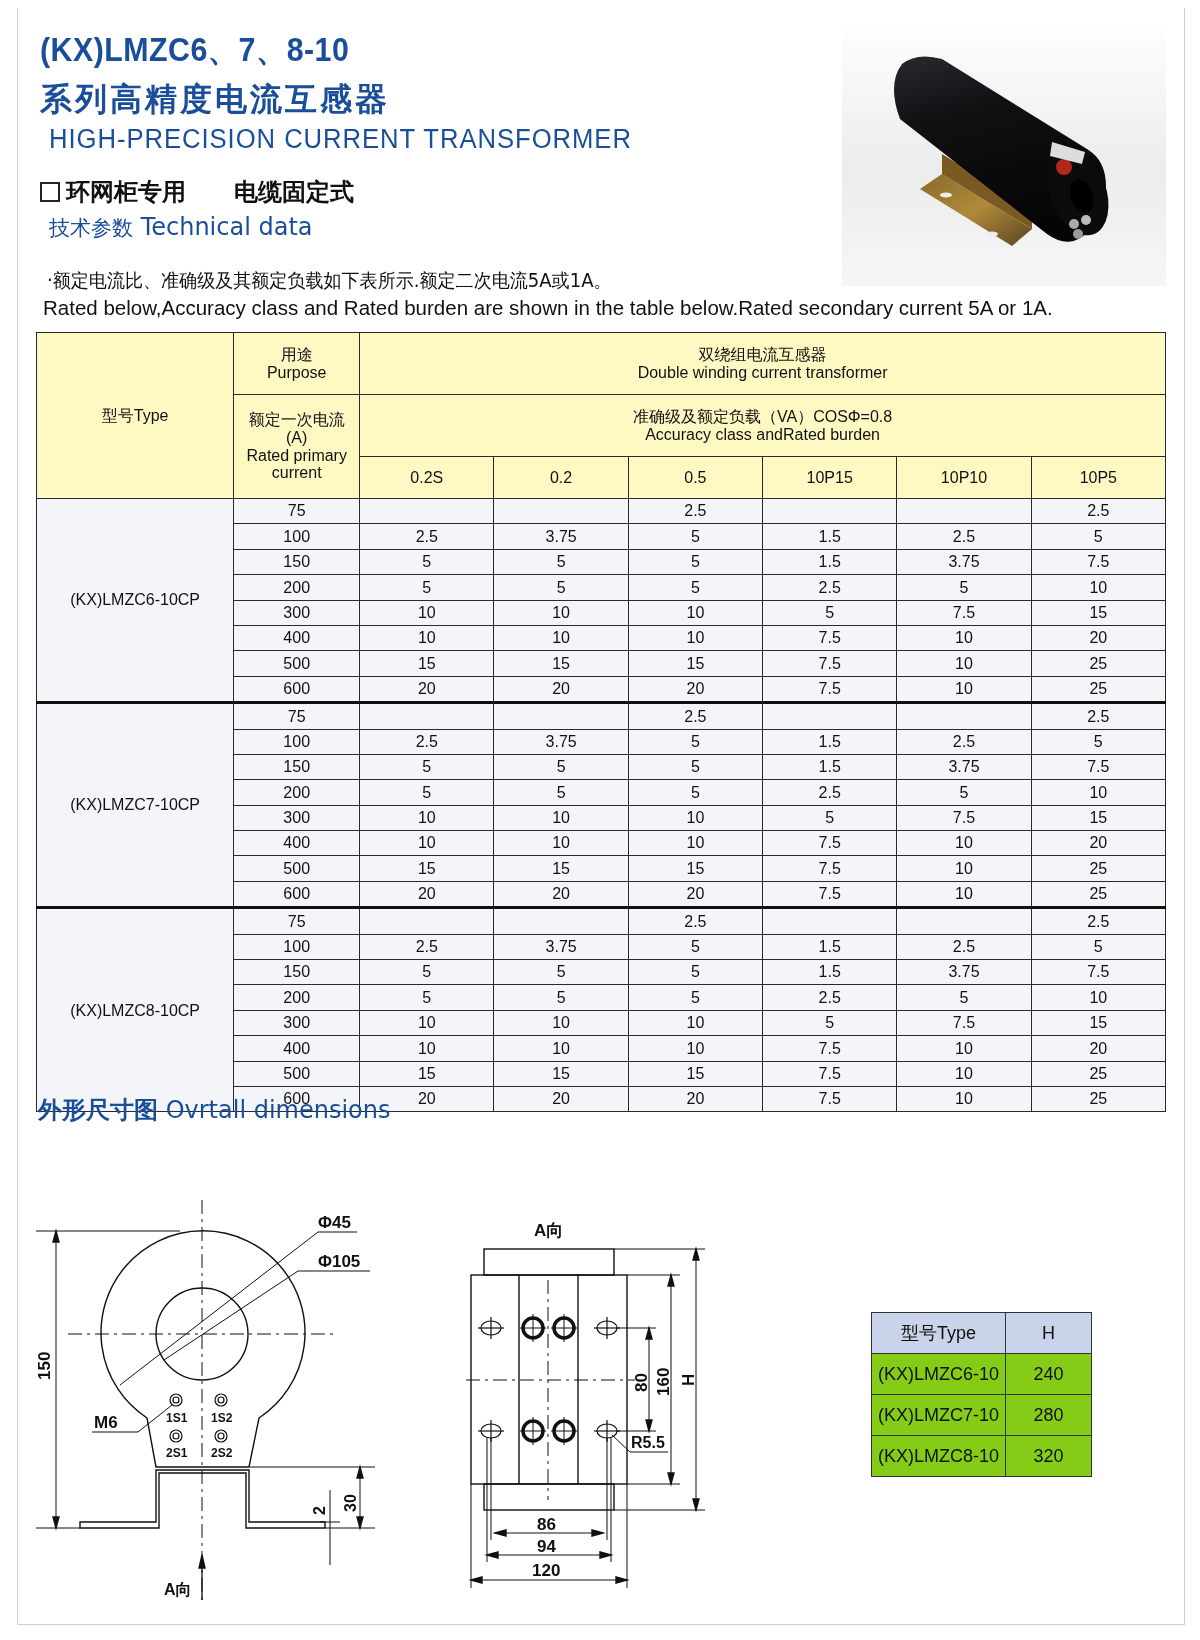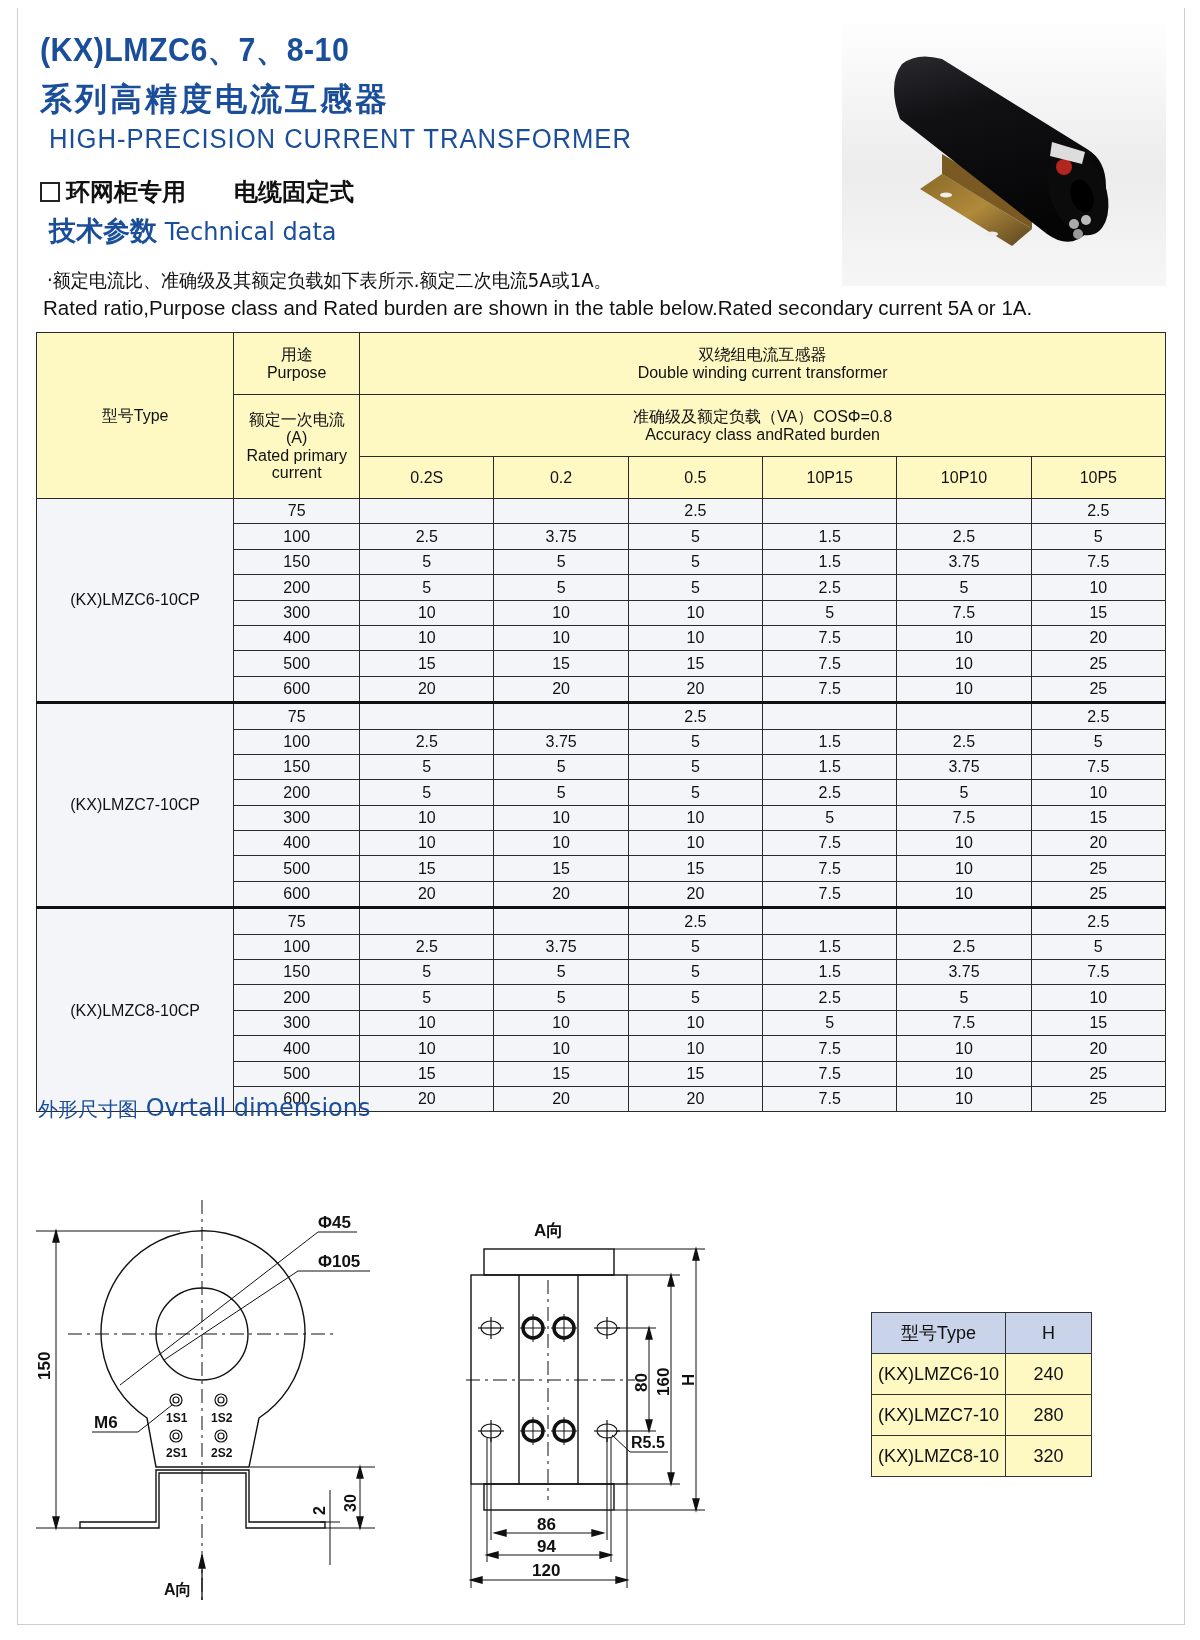--- a/index.html
+++ b/index.html
@@ -5,43 +5,43 @@
   html,body{margin:0;padding:0;background:#fff;}
   body{width:1200px;height:1640px;position:relative;overflow:hidden;font-family:"Liberation Sans","DejaVu Sans",sans-serif;color:#111;}
   .page-frame{position:absolute;left:17px;top:8px;width:1168px;height:1617px;border:1px solid #cfcfcf;border-top:none;box-sizing:border-box;}
   .title-en{position:absolute;left:40px;top:28px;font-size:33px;font-weight:bold;color:#1a4e9a;letter-spacing:0.5px;transform:scaleX(0.92);transform-origin:left;}
   .title-cn{position:absolute;left:40px;top:78px;font-size:32px;font-weight:bold;color:#1a4e9a;letter-spacing:3px;font-family:"DejaVu Sans",sans-serif;}
   .subtitle-en{position:absolute;left:49px;top:124px;font-size:27px;color:#1a4e9a;letter-spacing:1px;transform:scaleX(0.95);transform-origin:left;}
   .usage-line{position:absolute;left:40px;top:176px;font-size:24px;font-weight:bold;color:#111;font-family:"DejaVu Sans",sans-serif;display:flex;align-items:center;text-align:right;}
   .checkbox{width:20px;height:20px;border:2px solid #222;box-sizing:border-box;display:inline-block;margin-right:6px;}
   .usage-gap{display:inline-block;width:48px;}
   .tech-title{position:absolute;left:49px;top:213px;font-size:24px;color:#1a4e9a;font-family:"DejaVu Sans",sans-serif;}
-  .tech-title .cn{font-weight:bold;font-size:27px;}
+  .tech-title .cn{font-weight:normal;font-size:21px;}
   .note-cn{position:absolute;left:47px;top:268px;font-size:19px;color:#111;font-family:"DejaVu Sans",sans-serif;transform:scaleX(0.95);transform-origin:left;}
   .note-en{position:absolute;left:43px;top:296px;font-size:20.5px;color:#111;}
   .photo{position:absolute;left:842px;top:24px;width:324px;height:262px;background:linear-gradient(180deg,#fefefe 0%,#ececec 55%,#f6f6f6 100%);}
   .photo svg{width:100%;height:100%;}
 
   table.main{position:absolute;left:36px;top:332px;width:1130px;border-collapse:collapse;font-size:16px;table-layout:fixed;}
   table.main td{border:1.5px solid #2a2a2a;text-align:center;padding:0;height:24.4px;line-height:1.1;background:#f3f5f9;}
   table.main .hdr td{background:#c9d3ea;}
   table.main td.hdr{background:#fef9c3;}
   table.main tr.grp-start td{border-top:3.5px solid #111;}
   .h-top{height:62px;}
   .h-mid{height:62px;}
   .h-bot{height:42px;}
 
   .dim-title{position:absolute;left:38px;top:1094px;font-size:24px;color:#1a4e9a;font-family:"DejaVu Sans",sans-serif;}
-  .dim-title .cn{font-weight:normal;font-size:20px;}
+  .dim-title .cn{font-weight:bold;font-size:24px;}
 
   .drawing{position:absolute;}
   .drawing svg text{font-family:"Liberation Sans",sans-serif;font-weight:bold;fill:#111;}
 
   table.htable{position:absolute;left:871px;top:1312px;width:220px;border-collapse:collapse;font-size:18px;table-layout:fixed;}
-  table.htable td{border:1.5px solid #333;text-align:center;height:38px;background:#fef9c3;}
+  table.htable td{border:1.5px solid #333;text-align:center;height:38px;background:#84cc16;}
   table.htable tr.hd td{background:#c9d3ea;}
 </style>
 </head>
 <body>
 
 <div class="page-frame"></div>
 
 <div class="title-en">(KX)LMZC6、7、8-10</div>
 <div class="title-cn">系列高精度电流互感器</div>
 <div class="subtitle-en">HIGH-PRECISION  CURRENT TRANSFORMER</div>
@@ -80,21 +80,21 @@
     <ellipse cx="240" cy="172" rx="11" ry="17" transform="rotate(-20 240 172)" fill="#000"></ellipse>
     <circle cx="222" cy="143" r="8" fill="#b3261e"></circle>
     <polygon points="210,118 243,128 240,140 208,132" fill="#ddd"></polygon>
     <circle cx="232" cy="200" r="5" fill="#aaa"></circle>
     <circle cx="244" cy="196" r="5" fill="#bbb"></circle>
     <circle cx="236" cy="210" r="5" fill="#999"></circle>
   </svg>
 </div>
 
 <div class="note-cn">·额定电流比、准确级及其额定负载如下表所示.额定二次电流5A或1A。</div>
-<div class="note-en">Rated ratio,Purpose class and Rated burden are shown in the table below.Rated secondary current 5A or 1A.</div>
+<div class="note-en">Rated below,Accuracy class and Rated burden are shown in the table below.Rated secondary current 5A or 1A.</div>
 
 <table class="main" id="spec-table">
   <colgroup>
     <col style="width:188px">
       <col style="width:120px">
     <col style="width:128px">
       <col style="width:128px">
       <col style="width:128px">
     <col style="width:128px">
       <col style="width:128px">

